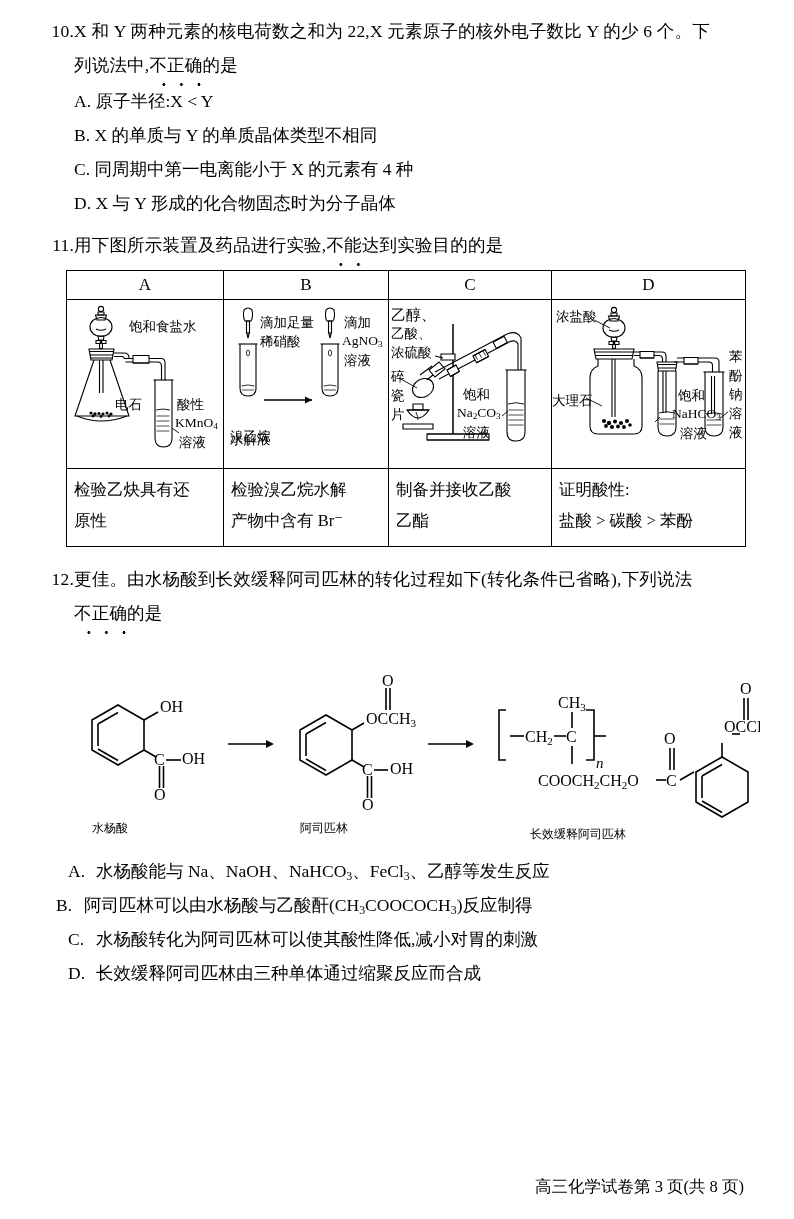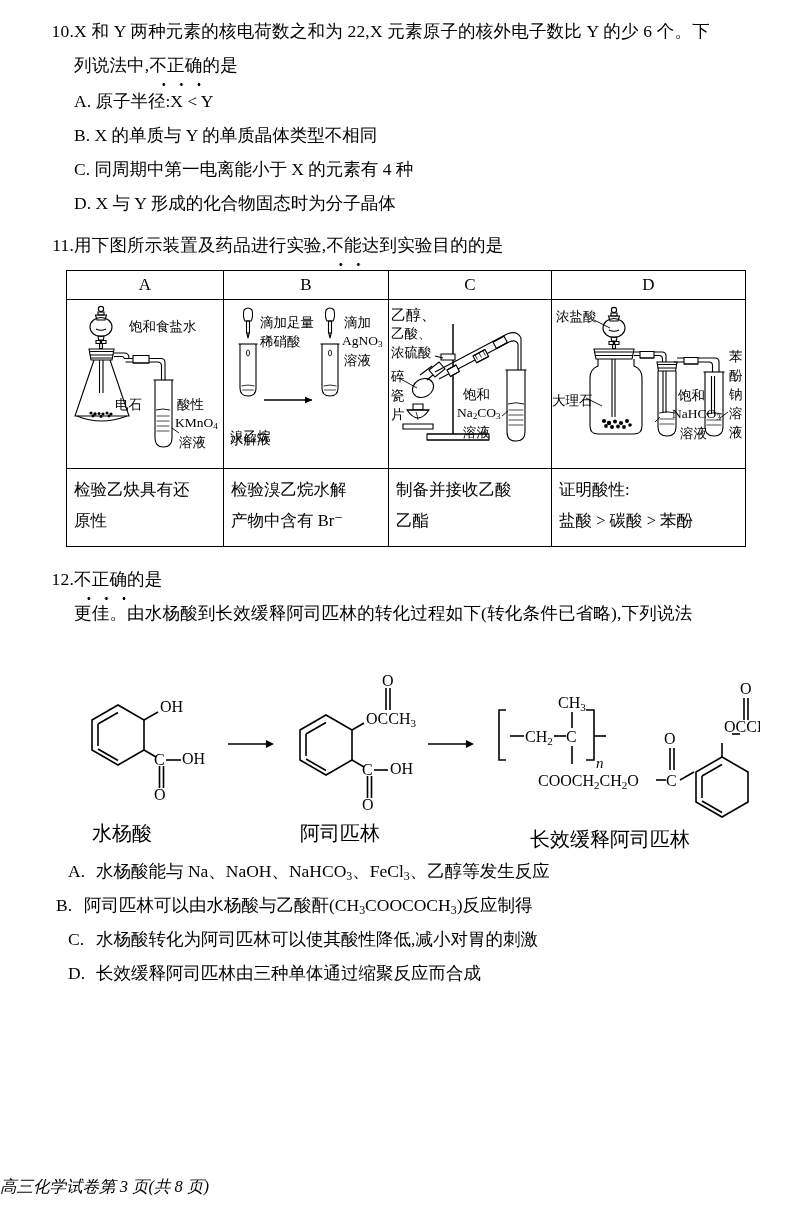--- a/index.html
+++ b/index.html
@@ -106,34 +106,33 @@
   .scheme {
     position: absolute;
     left: 60px;
     top: 668px;
     width: 700px;
     height: 180px;
   }
   .scheme svg { position: absolute; left: 0; top: 0; }
   .cname {
     position: absolute;
-    font-size: 20px;
+    font-size: 12px;
     white-space: nowrap;
     text-align: right;
   }
 
   
   .footer {
     position: absolute;
     left: 0;
     top: 1176px;
     width: 744px;
-    text-align: left;
+    text-align: right;
     font-size: 16.5px;
-    font-style: italic;
   }
 </style>
 </head>
 <body>
 
 <div class="page">
 
   <div class="q" style="left:36px; top:14px; width:730px;">
     <span class="q-num">10.</span>
     <div class="q-body">
@@ -440,22 +439,22 @@
         <div>证明酸性:</div>
         <div>盐酸 &gt; 碳酸 &gt; 苯酚</div>
       </td>
     </tr>
   </tbody>
     </table>
 
   <div class="q" style="left:36px; top:562px; width:730px;">
     <span class="q-num">12.</span>
     <div class="q-body">
+      <span class="line">更佳。由水杨酸到长效缓释阿司匹林的转化过程如下(转化条件已省略),下列说法</span>
       <span class="line"><span class="dotted">不正确</span><span>的是</span></span>
-      <span class="line">更佳。由水杨酸到长效缓释阿司匹林的转化过程如下(转化条件已省略),下列说法</span>
     </div>
   </div>
 
   <div class="scheme">
     <svg width="700" height="180" viewBox="0 0 700 180">
       <g fill="none" stroke="#000" stroke-width="1.6">
 
         <path d="M32 52 l26 -15 l26 15 v30 l-26 15 l-26 -15 z"></path>
         <path d="M38 56 l20 -11.5 M38 78 v-22 M58 92.5 l-20 -11.5"></path>
 

